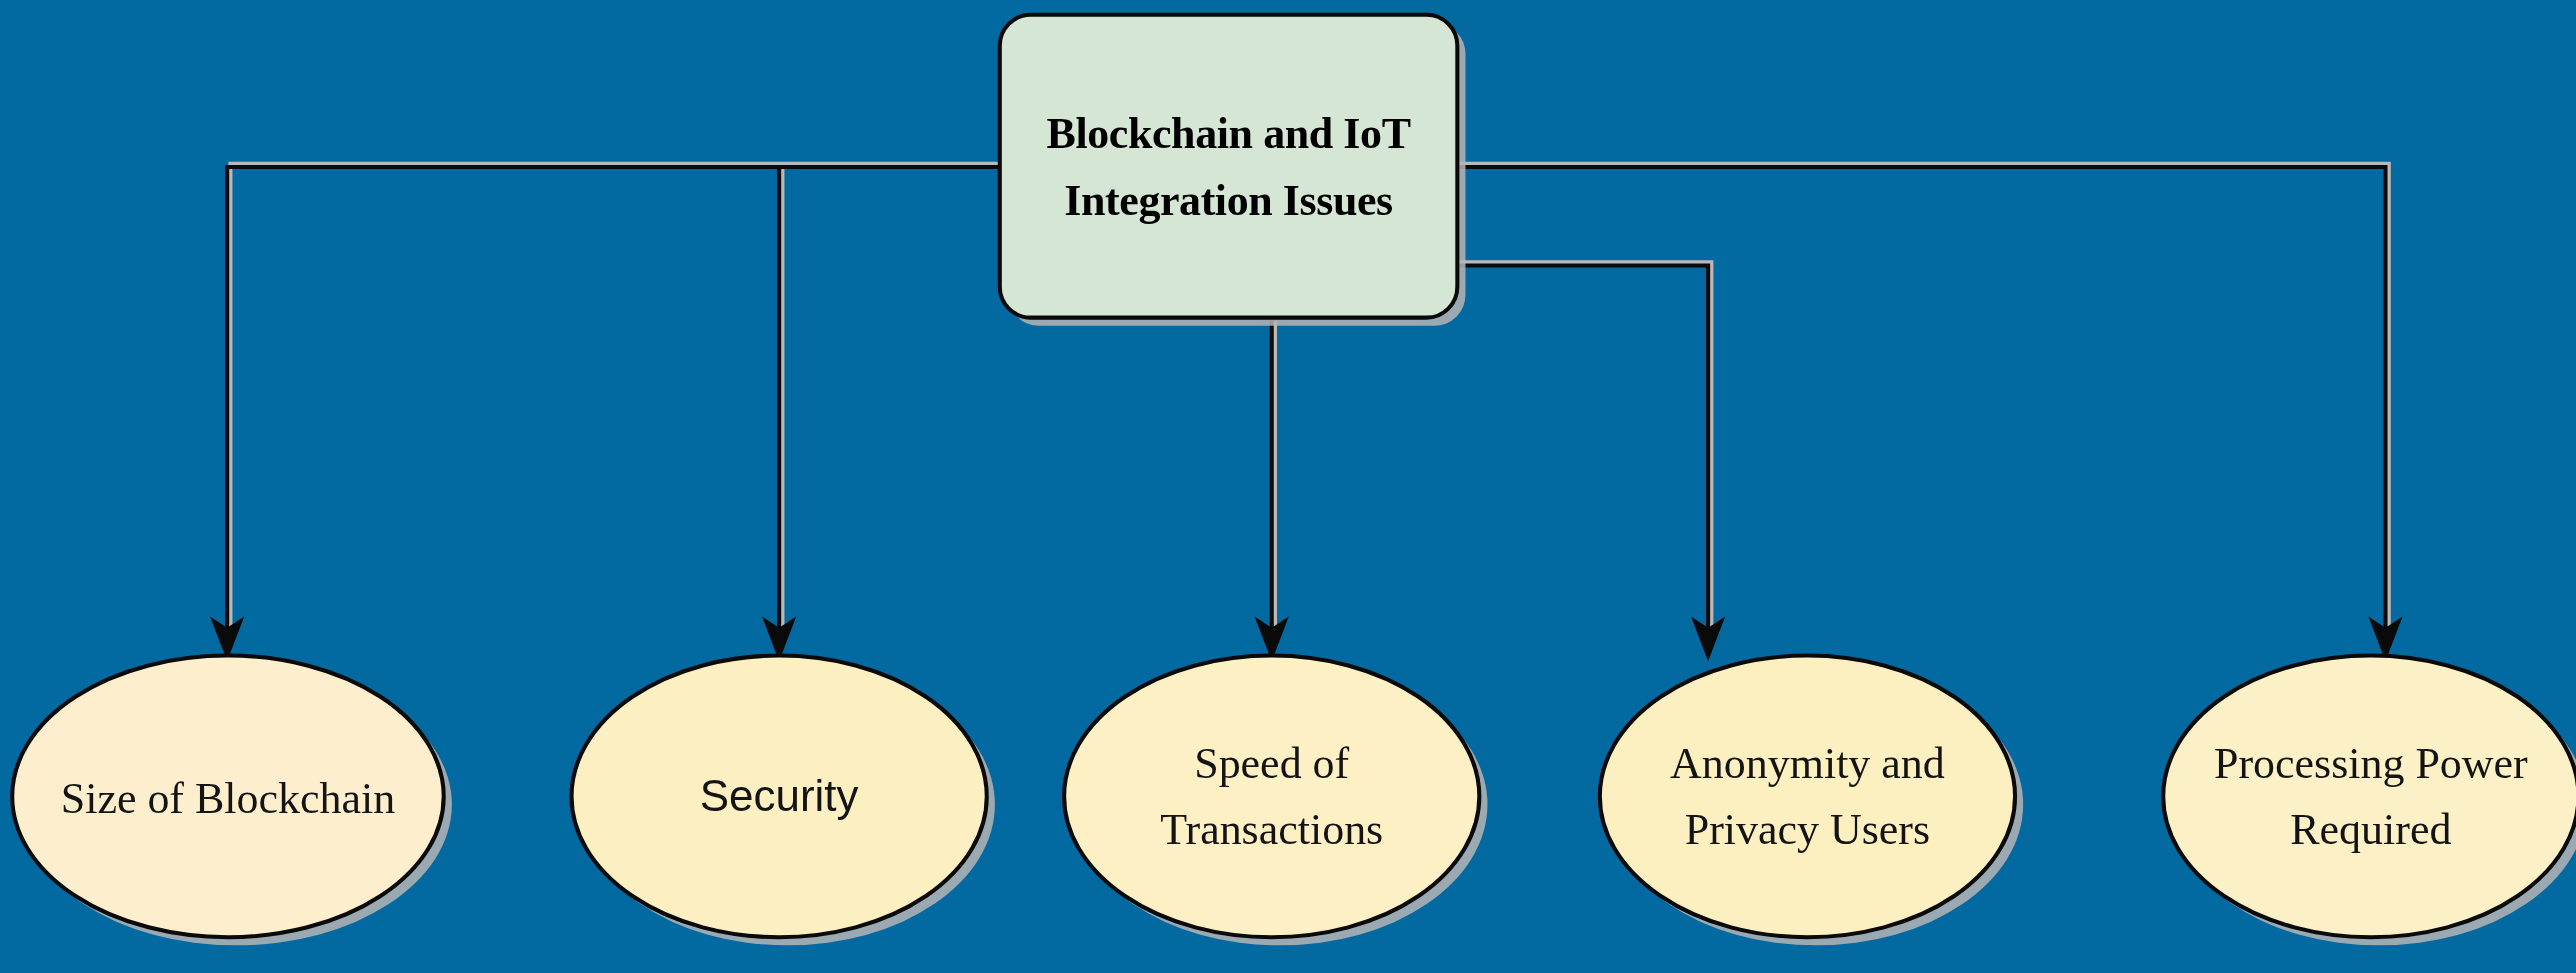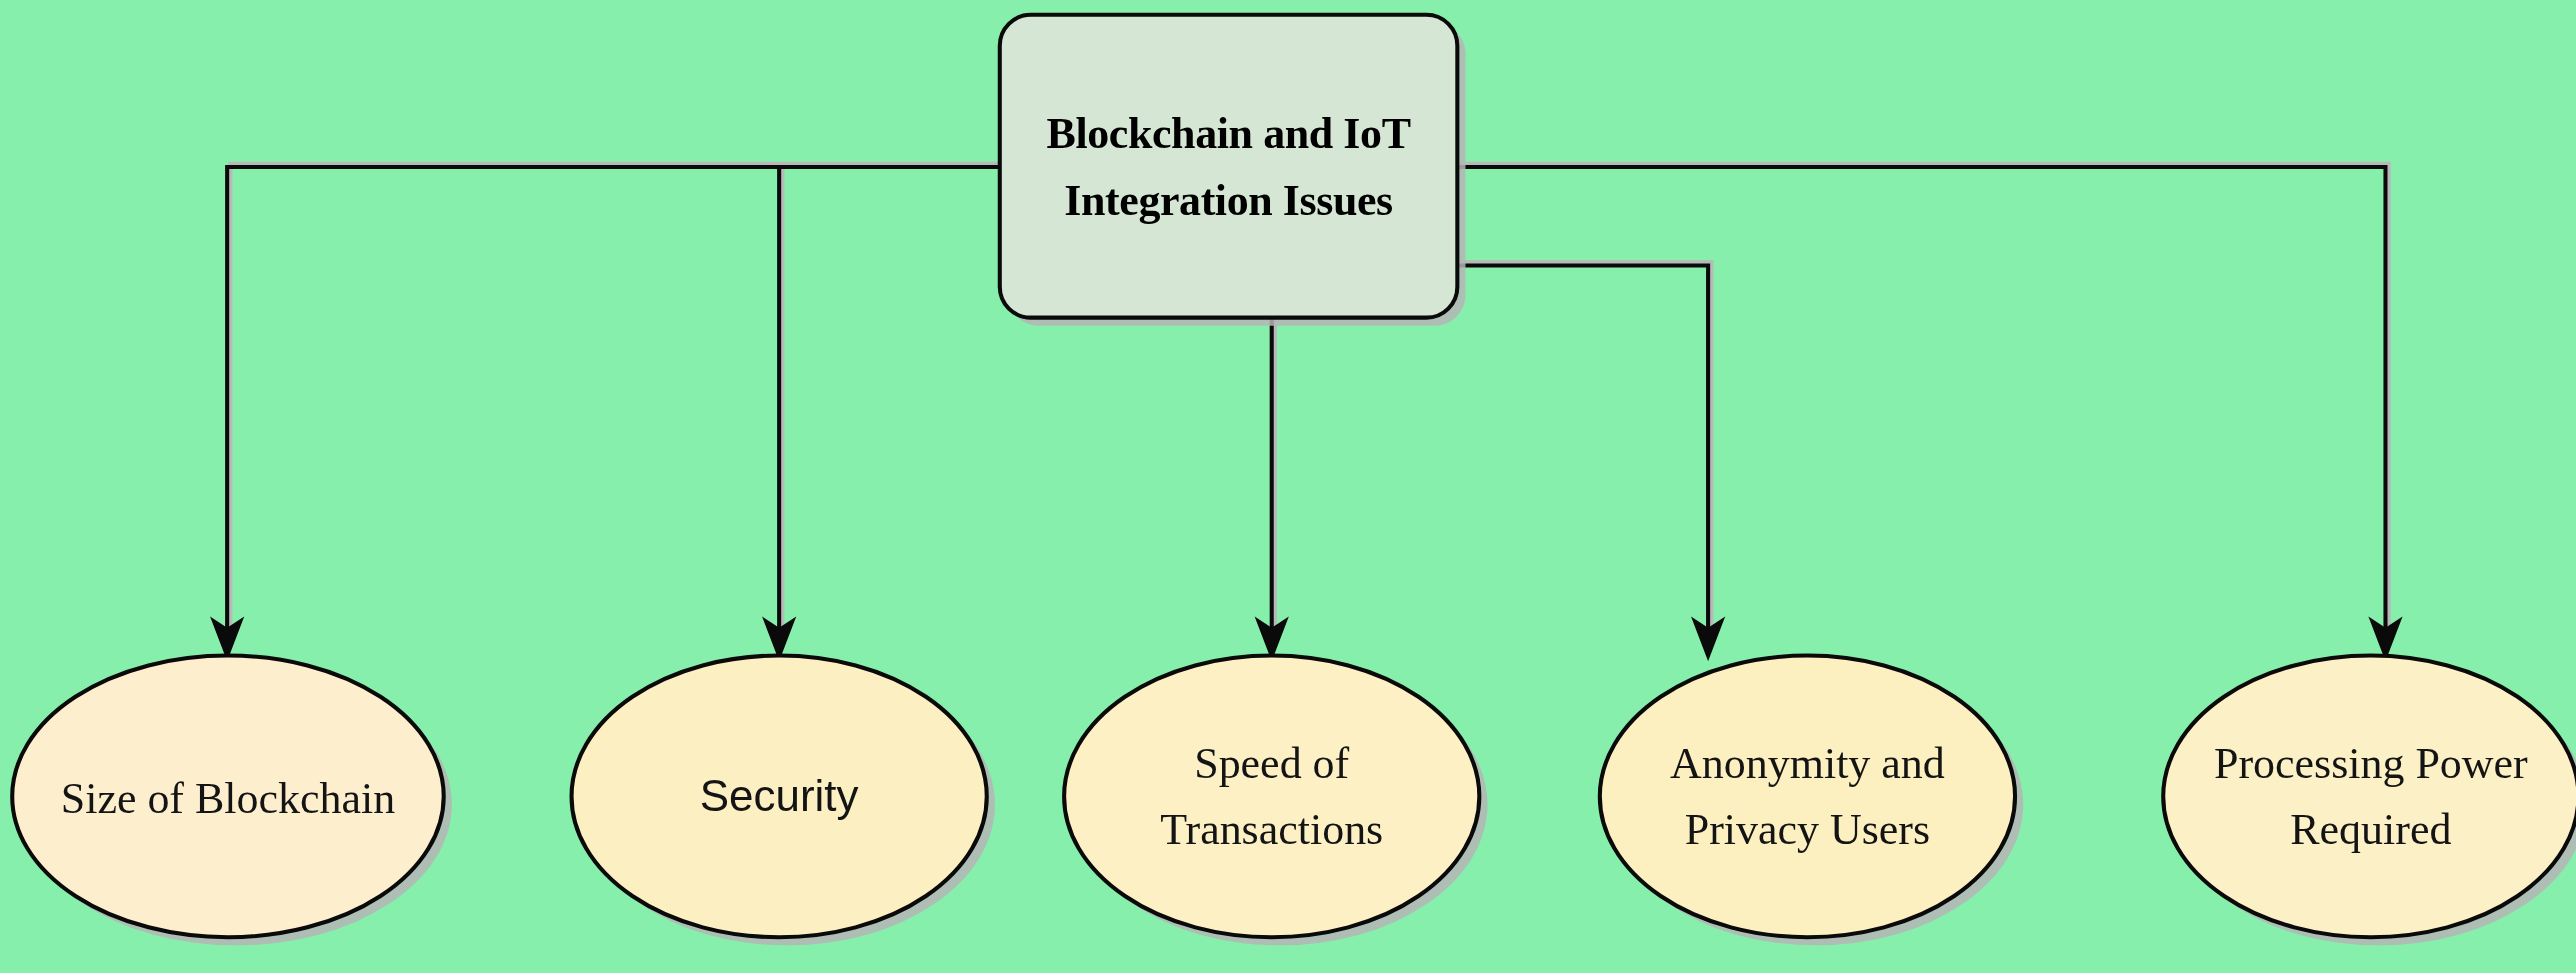--- a/index.html
+++ b/index.html
@@ -74,21 +74,21 @@
     font-family: "Liberation Sans", "DejaVu Sans", sans-serif;
     font-weight: normal;
     font-size: 54px;
     fill: #141414;
     text-anchor: middle;
   }
 </style>
 </head>
 <body>
 
-<div id="diagram-root" style="background: #86efac; text-align: center;">
+<div id="diagram-root" style="background: #0369a1; text-align: center;">
   <svg class="canvas" viewBox="0 0 3164 1196" xmlns="http://www.w3.org/2000/svg">
 
     <g>
 
       <g>
         <path class="edge-shadow" d="M 1231 201 L 283 201 L 283 790"></path>
         <path class="edge-shadow" d="M 961 201 L 961 790"></path>
         <path class="edge-shadow" d="M 1566 394 L 1566 790"></path>
         <path class="edge-shadow" d="M 1789 201 L 2934 201 L 2934 790"></path>
         <path class="edge-shadow" d="M 1789 322 L 2102 322 L 2102 790"></path>

